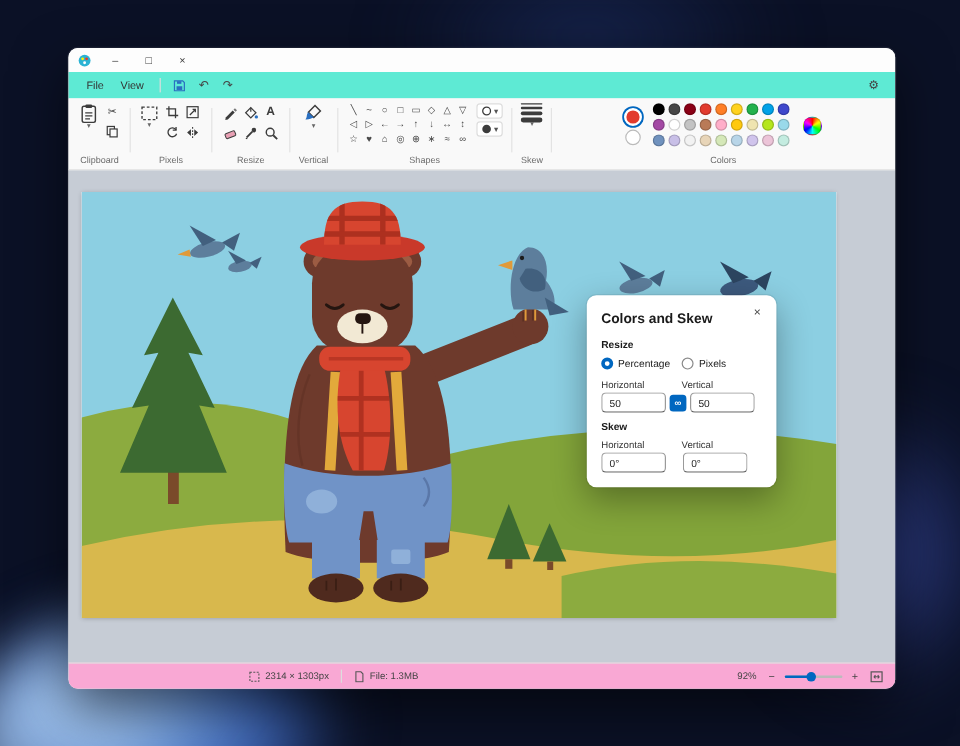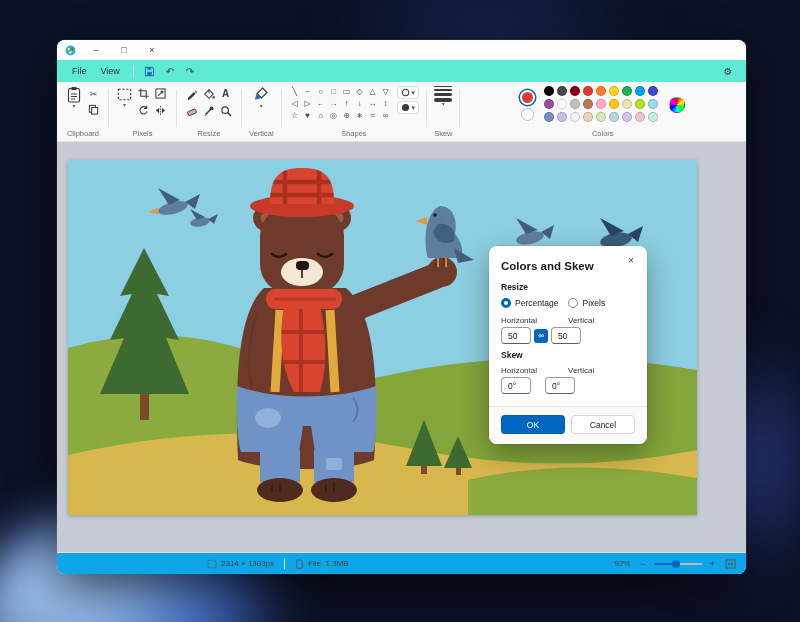--- a/index.html
+++ b/index.html
@@ -77,33 +77,33 @@
   .dlg-title { font-size:11.5px; font-weight:700; margin:4px 0 10px 0; }
   .dlg-sub { font-size:8.5px; font-weight:700; margin:6px 0 6px 0; }
   .radio-row { display:flex; align-items:center; gap:10px; margin:4px 0 8px 0; }
   .radio-opt { display:flex; align-items:center; gap:4px; }
   .radio { width:10px; height:10px; border-radius:50%; }
   .radio.on { border:3px solid #0067c0; background:#fff; }
   .radio.off { border:1px solid #8a8a8a; background:#fff; }
   .lbl-row { display:flex; margin:2px 0 2px 0; }
   .lbl-row span { width:68px; font-size:8px; color:#333; }
   .input-row { display:flex; align-items:center; margin-bottom:4px; }
-  .dlg-input { width:30px; height:17px; font-size:8.5px; padding:0 6px; color:#1a1a1a;
+  .dlg-input { width:54px; height:17px; font-size:8.5px; padding:0 6px; color:#1a1a1a;
     border:1px solid #9a9a9a; border-bottom:1.5px solid #5f5f5f; border-radius:4px; background:#fff;
     font-family:"Liberation Sans","DejaVu Sans",sans-serif; }
   .link-btn { width:14px; height:14px; margin:0 3px; border-radius:3px; color:#fff; font-size:8px; font-weight:700;
     display:flex; align-items:center; justify-content:center; }
   .dlg-footer { display:flex; gap:6px; padding:8px 12px 10px 12px; background:#fafafa; border-top:1px solid #e8e8e8;
     border-radius:0 0 8px 8px; }
   .btn { flex:1; height:19px; font-size:8.5px; border-radius:4px; display:flex; align-items:center; justify-content:center; }
   .btn-primary { color:#fff; border:1px solid rgba(0,0,0,.1); }
   .btn-secondary { background:#fff; color:#1a1a1a; border:1px solid #d5d5d5; }
 
   
-  .statusbar { height:22px; background:#0ea5e9; border-top:1px solid #e1e1e1; display:flex; align-items:center;
+  .statusbar { height:22px; background:#f9a8d4; border-top:1px solid #e1e1e1; display:flex; align-items:center;
     font-size:8px; color:#444; padding:0 10px; flex:0 0 auto; }
   .sb-group { display:flex; align-items:center; gap:4px; }
   .sb-sep { width:1px; height:11px; background:#ddd; margin:0 10px; }
   .sb-spacer { flex:1; }
   .zoom-track { position:relative; width:48px; height:2px; background:#bbb; border-radius:1px; margin:0 6px; }
   .zoom-fill { position:absolute; left:0; top:0; height:2px; width:40%; border-radius:1px; }
   .zoom-handle { position:absolute; left:38%; top:-3px; width:8px; height:8px; border-radius:50%; }
   .zoom-btn { font-size:9px; color:#444; padding:0 2px; }
 </style>
 </head>
@@ -500,24 +500,20 @@
           <div class="dlg-sub">Skew</div>
           <div class="lbl-row">
             <span>Horizontal</span>
             <span>Vertical</span>
           </div>
           <div class="input-row">
             <input class="dlg-input" style="margin-right: 14px;" value="0°">
             <input class="dlg-input" value="0°" style="">
           </div>
         </div>
-        <div class="dlg-footer">
-          <span class="btn btn-primary" style="background: rgb(0, 103, 192);">OK</span>
-          <span class="btn btn-secondary">Cancel</span>
-        </div>
       </div>
     </div>
 
     <div class="statusbar">
       <div style="width:140px"></div>
       <div class="sb-group">
         <svg width="10" height="10" viewBox="0 0 12 12">
           <rect x="1.5" y="1.5" width="9" height="9" fill="none" stroke="#555" stroke-width="1.1" stroke-dasharray="2 1.4"></rect>
         </svg>
         <span>2314 × 1303px</span>

